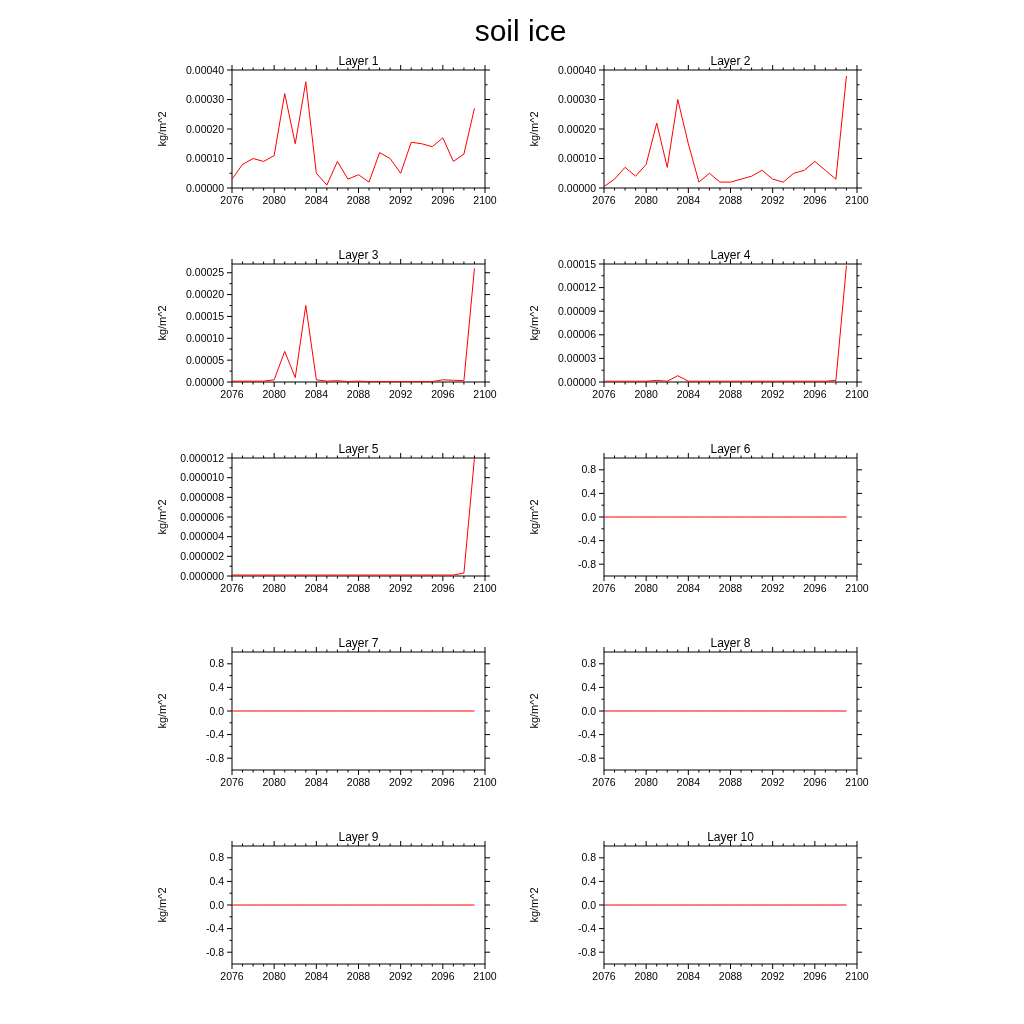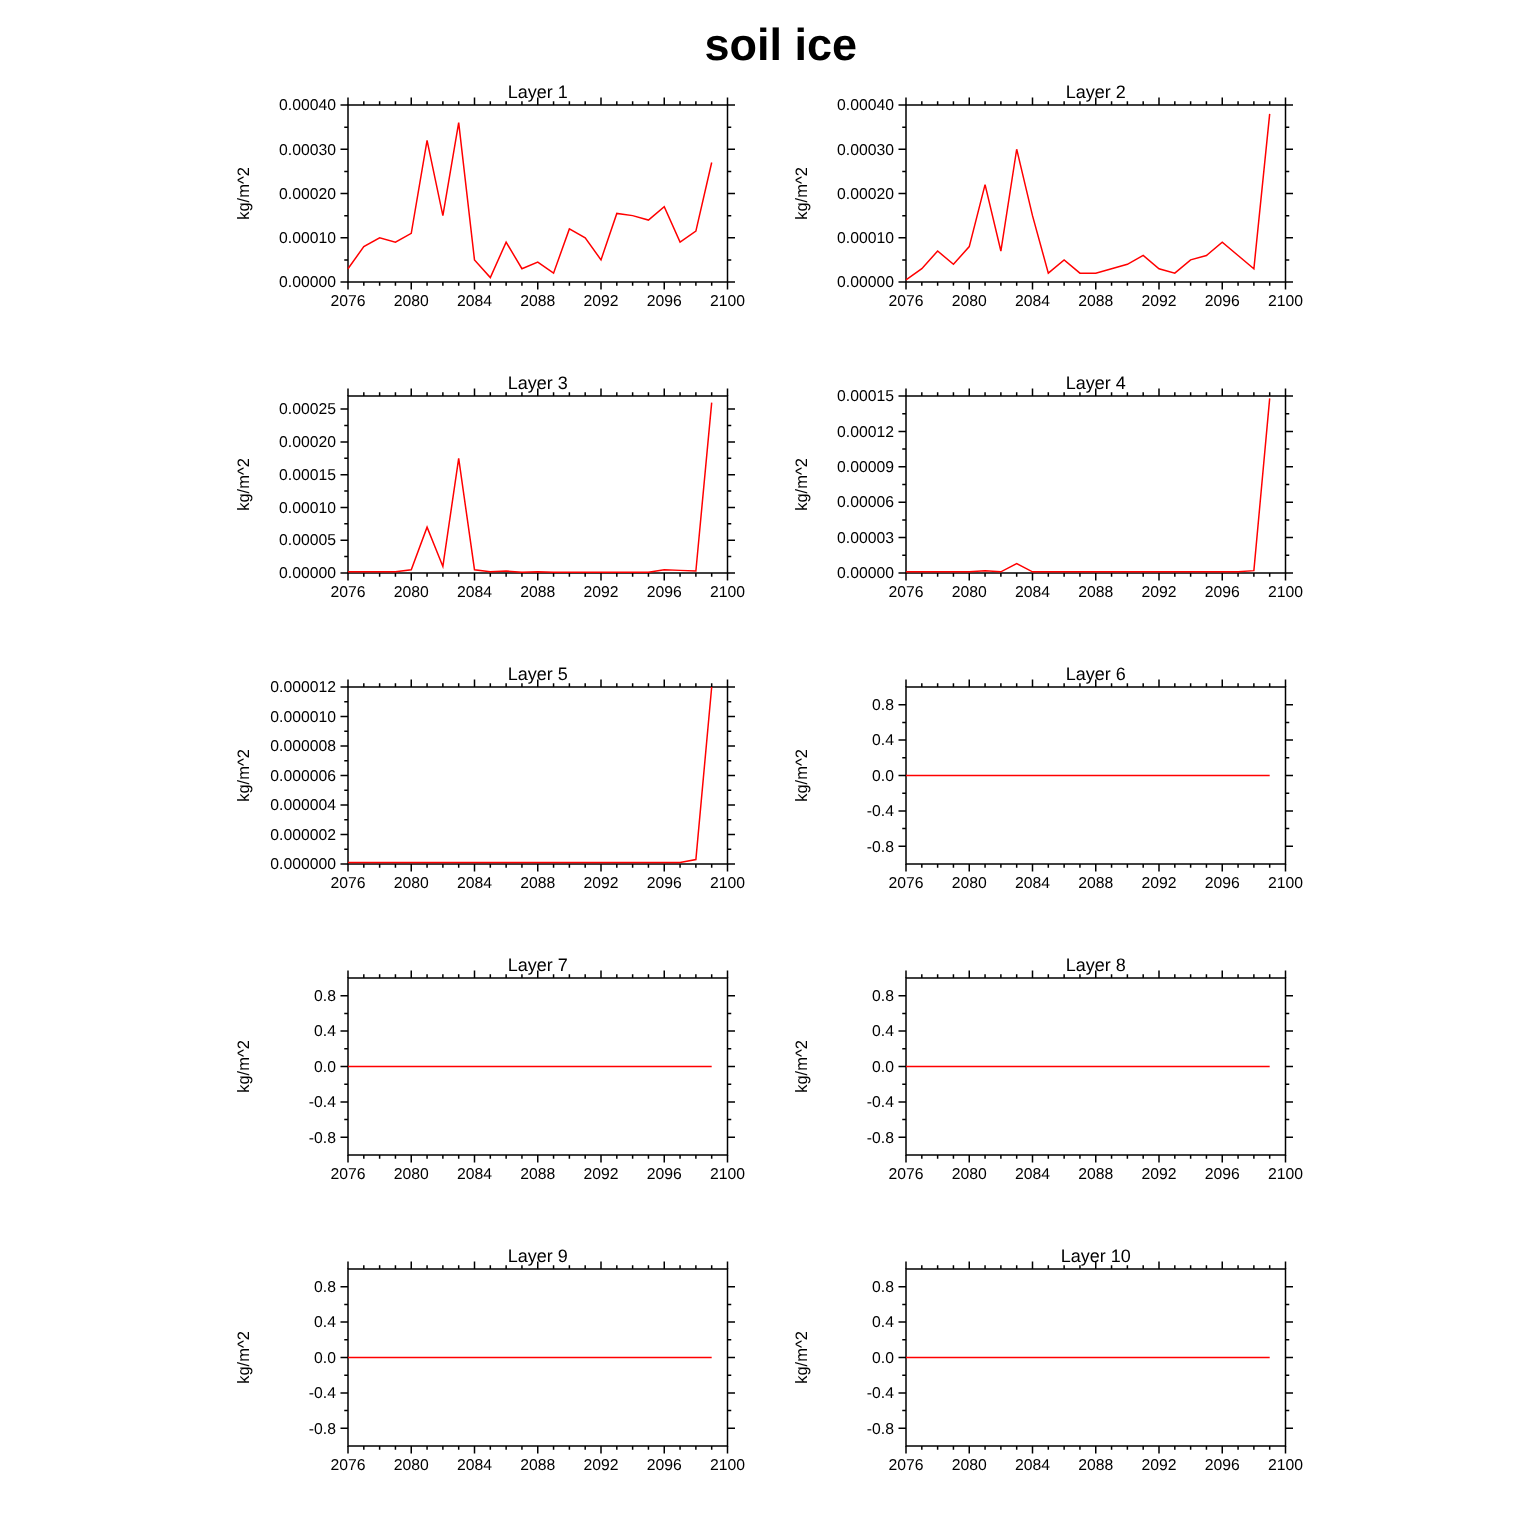--- a/index.html
+++ b/index.html
@@ -5,21 +5,21 @@
   html,body{margin:0;padding:0;background:#ffffff;}
   body{
     width:1024px;height:1024px;
     font-family:"Liberation Sans","DejaVu Sans",sans-serif;
     color:#000;
     overflow:hidden;
   }
   .page-title{
     text-align:center;
     font-size:30px;
-    font-weight:700;
+    font-weight:400;
     margin:14px 0 6px 0;
     padding-left:17px;
   }
   .charts-grid{
     width:700px;
     margin:0 auto;
     display:grid;
     grid-template-columns:345px 345px;
     grid-column-gap:8px;
     grid-row-gap:4px;

